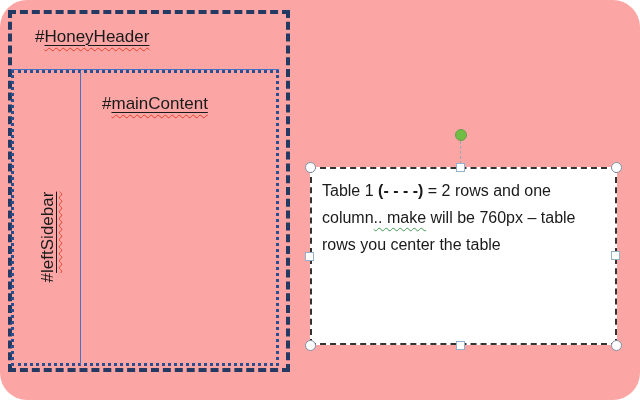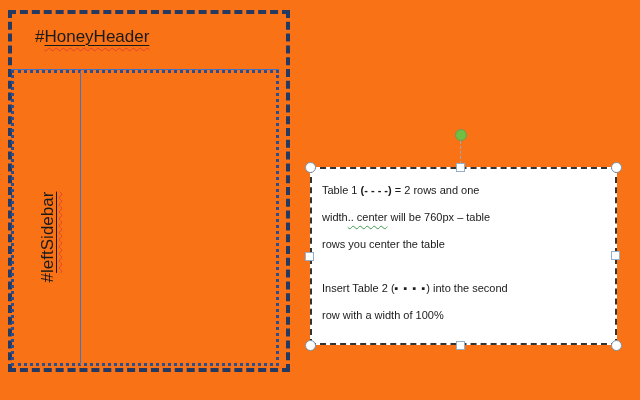--- a/index.html
+++ b/index.html
@@ -1,17 +1,17 @@
 <!DOCTYPE html>
 <html><head>
 <meta charset="utf-8">
 <style>
   html,body{margin:0;padding:0;background:#fff;}
-  .stage{position:relative;width:640px;height:400px;background:#f97316;overflow:hidden;
-         font-family:"Liberation Sans",sans-serif;color:#1a1a1a;}
+  .stage{position:relative;width:640px;height:400px;background:#fca5a5;overflow:hidden;
+         font-family:"Liberation Sans",sans-serif;color:#1a1a1a;border-radius:27px;}
 
   
   .outer-box{position:absolute;left:8px;top:10px;width:274px;height:354px;
              border:4px dashed #243A63;}
   .inner-box{position:absolute;left:11px;top:70px;width:262px;height:290px;
              border:3px dotted #2C4D8E;}
   .inner-topline{position:absolute;left:11px;top:69px;width:268px;height:0;
                  border-top:1px solid #4472C4;}
   .vdivider{position:absolute;left:80px;top:71px;width:1px;height:294px;background:#4472C4;}
 
@@ -23,21 +23,21 @@
 
   .u{text-decoration:underline;text-decoration-thickness:1px;text-underline-offset:3px;}
   .sq-red{text-decoration-line:underline;text-decoration-style:wavy;
           text-decoration-color:#E5402A;text-decoration-thickness:1px;
           text-underline-offset:5px;}
 
   
   .note-box{position:absolute;left:310px;top:167px;width:307px;height:178px;
             box-sizing:border-box;border:2px dashed #333;background:#fff;
             padding:8px 10px 0 10px;}
-  .note-box .line{font-size:11px;line-height:27px;white-space:nowrap;}
+  .note-box .line{font-size:16px;line-height:27px;white-space:nowrap;}
   .p2{margin-top:17px;}
   .bold{font-weight:700;}
   .squares{font-weight:700;letter-spacing:1px;}
   .sq-green{text-decoration-line:underline;text-decoration-style:wavy;
             text-decoration-color:#3E9B4F;text-decoration-thickness:1px;
             text-underline-offset:4px;}
 
   
   .handle{position:absolute;background:#fff;box-sizing:border-box;}
   .h-circle{width:11px;height:11px;border:1.5px solid #7E93A6;border-radius:50%;}
@@ -57,32 +57,29 @@
 
 <div class="stage">
 
   <div class="outer-box"></div>
   <div class="inner-box"></div>
   <div class="inner-topline"></div>
   <div class="vdivider"></div>
 
   <div class="wf-label header-label"><span>#</span><span class="u"><span class="sq-red">HoneyHeader</span></span></div>
 
+  <div class="wf-label main-label"><span>#</span><span class="u"><span class="sq-red">mainContent</span></span></div>
 
   <div class="wf-label sidebar-label"><span>#</span><span class="u"><span class="sq-red">leftSidebar</span></span></div>
 
   <div class="note-box">
     <div class="p">
       <div class="line"><span>Table 1 </span><span class="bold">(- - - -)</span><span> = 2 rows and one</span></div>
-      <div class="line"><span>width</span><span class="sq-green">.. center</span><span> will be 760px – table</span></div>
+      <div class="line"><span>column</span><span class="sq-green">.. make</span><span> will be 760px – table</span></div>
       <div class="line">rows you center the table</div>
-    </div>
-    <div class="p p2">
-      <div class="line"><span>Insert Table 2 (</span><span class="squares">▪ ▪ ▪ ▪</span><span>) into the second</span></div>
-      <div class="line">row with a width of 100%</div>
     </div>
   </div>
 
   <div class="connector"></div>
   <div class="rot-handle"></div>
   <div class="handle h-circle h-tl"></div>
   <div class="handle h-circle h-tr"></div>
   <div class="handle h-circle h-bl"></div>
   <div class="handle h-circle h-br"></div>
   <div class="handle h-square h-tm"></div>

